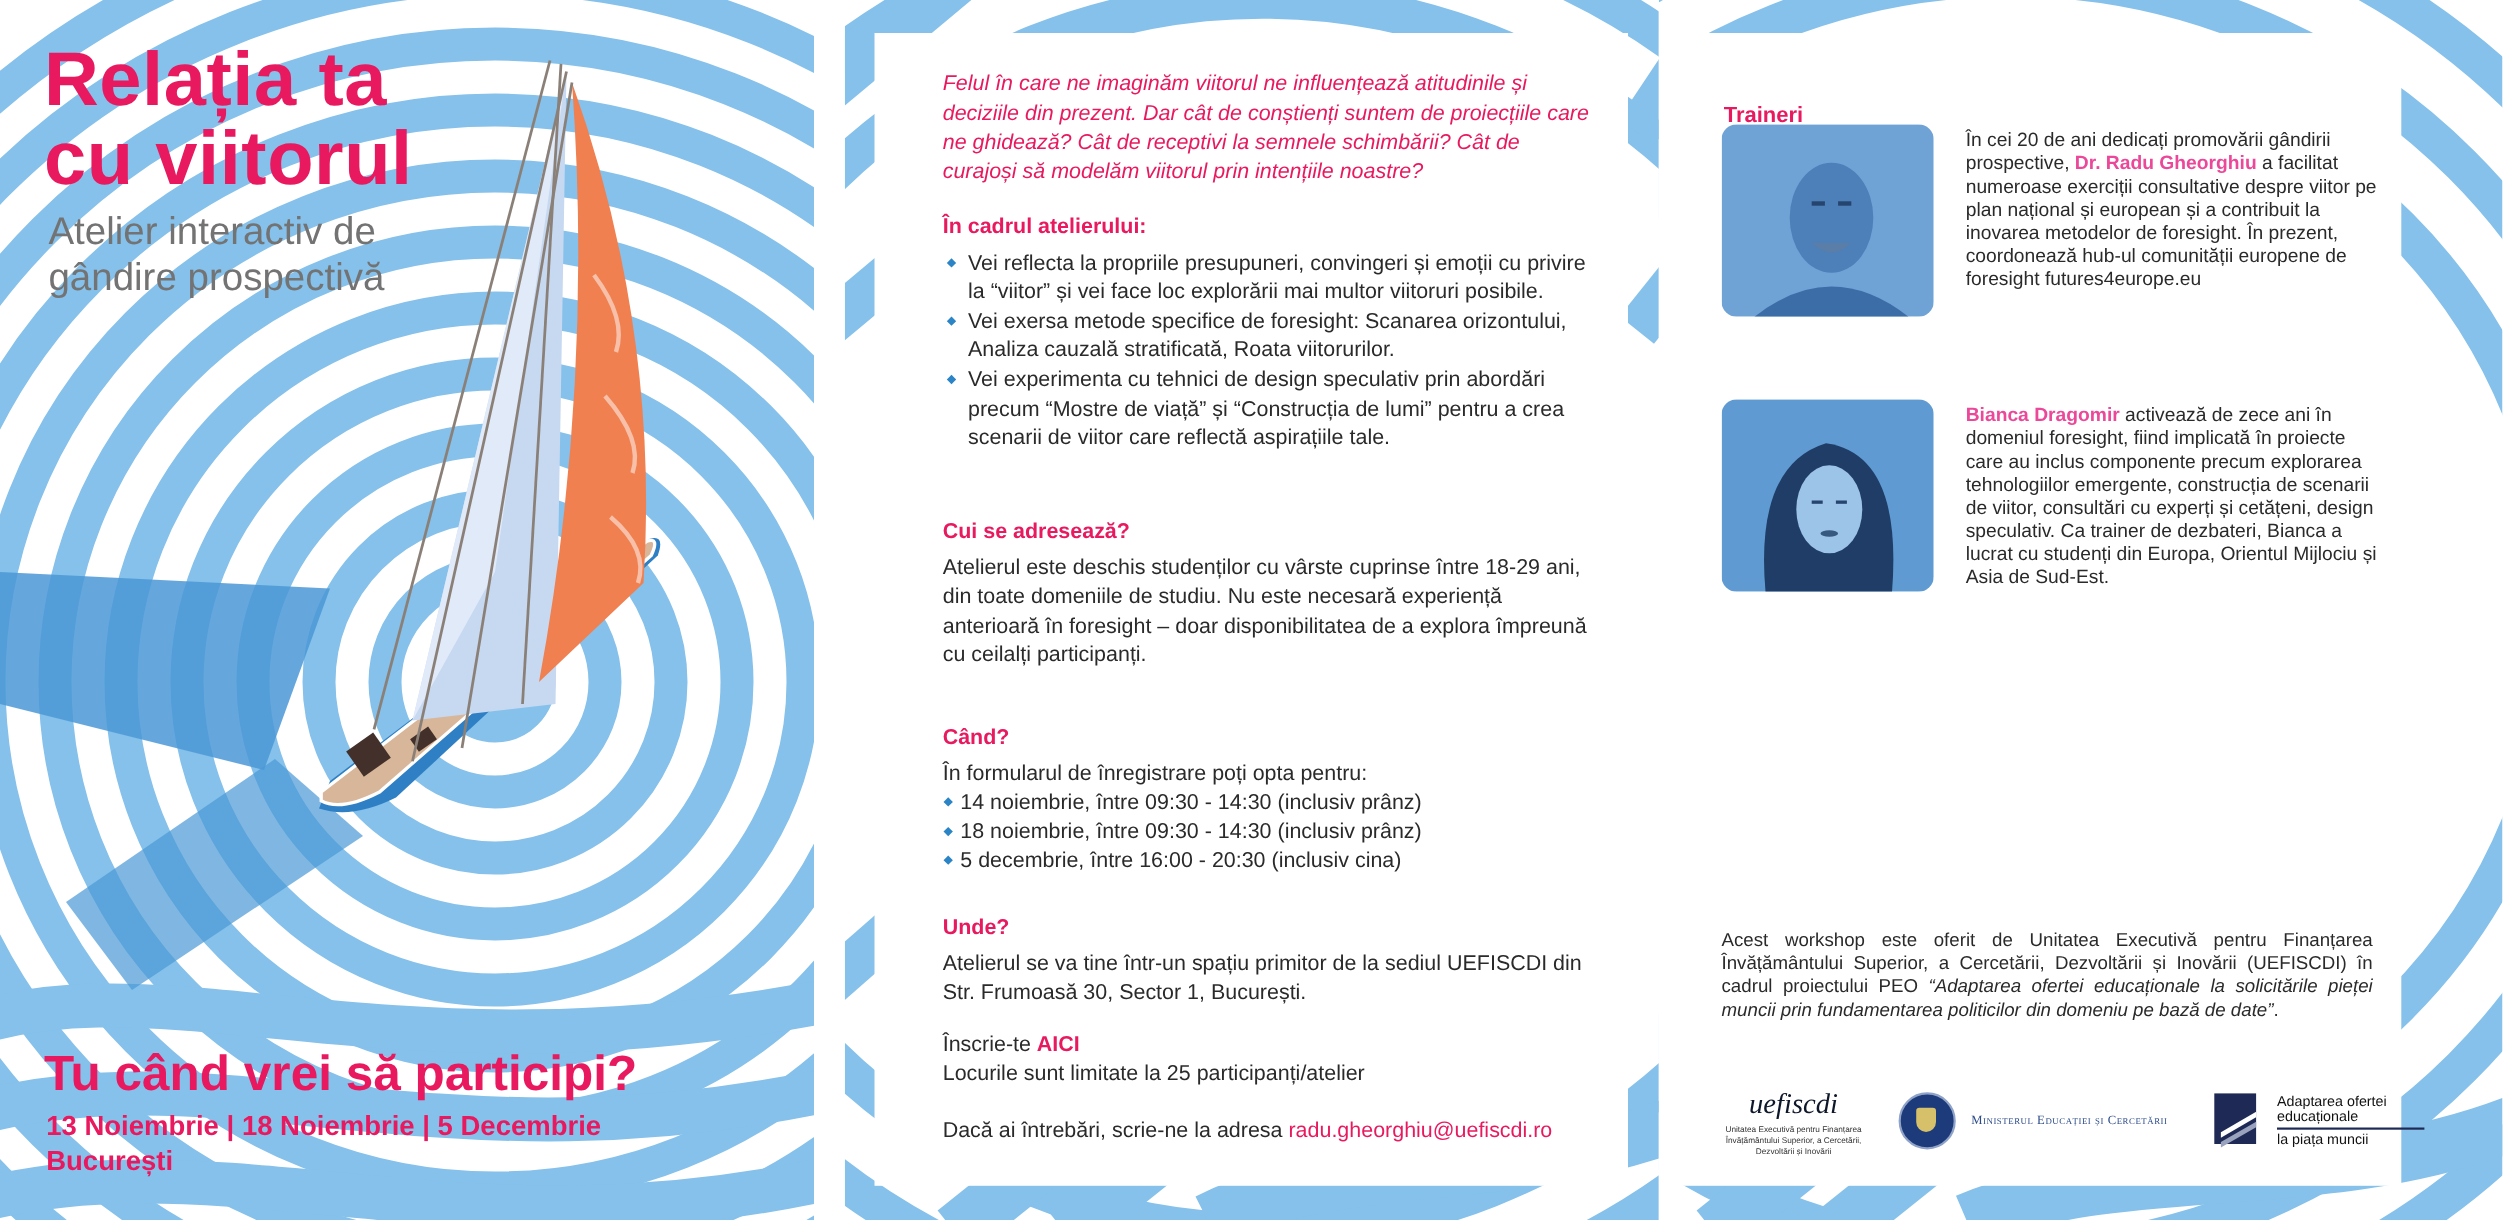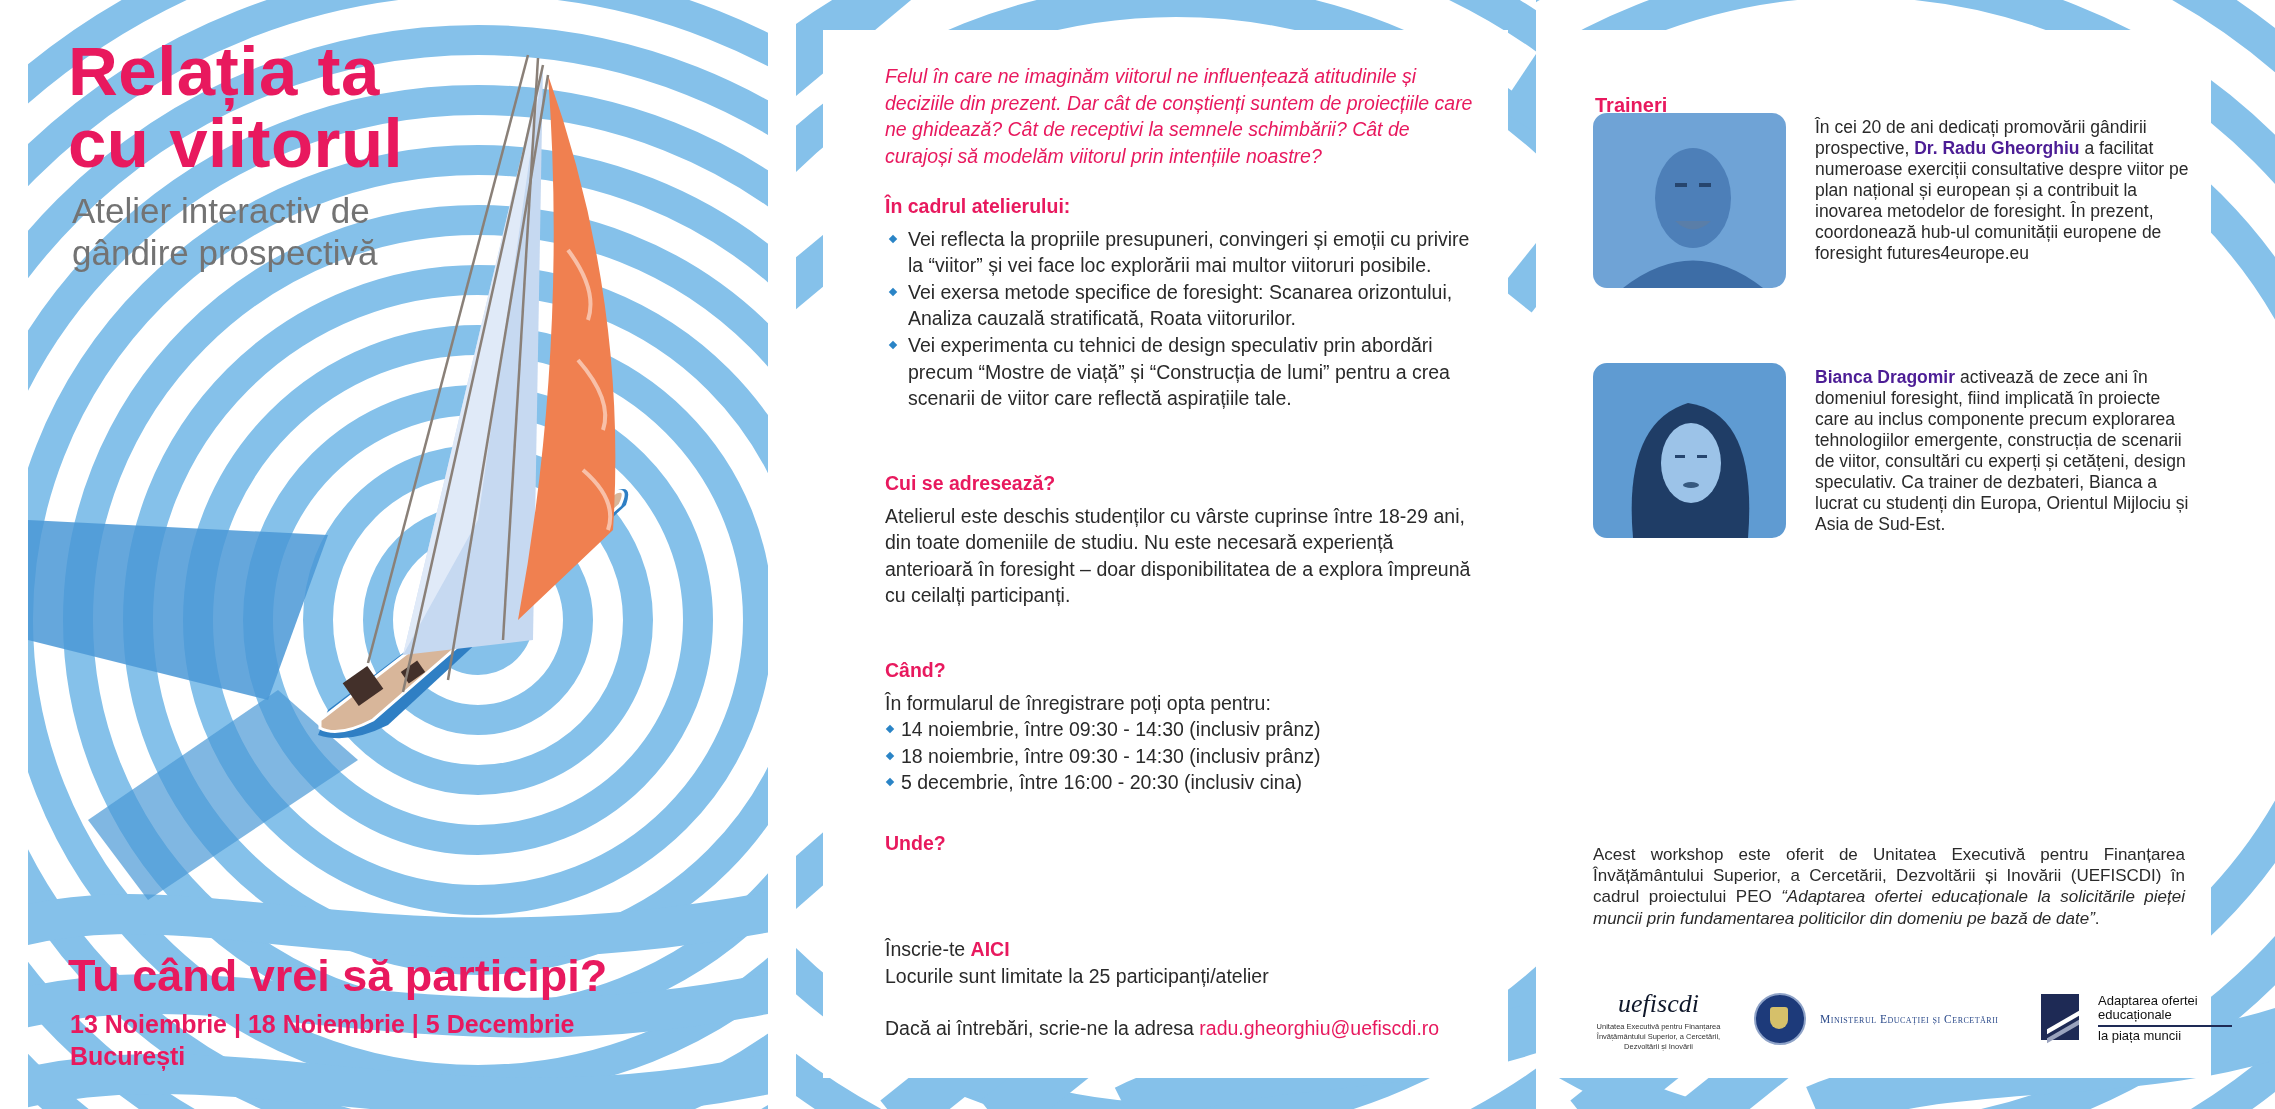--- a/index.html
+++ b/index.html
@@ -1,17 +1,17 @@
 <!DOCTYPE html>
 <html><head>
 <meta charset="utf-8">
 <style>
   html, body { margin:0; padding:0; }
   body { width:2275px; height:1109px; position:relative; overflow:hidden; background:#ffffff; font-family:"DejaVu Sans", sans-serif; }
-  .panel { position:absolute; top:0; height:1109px; overflow:hidden;margin-left:28px; }
+  .panel { position:absolute; top:0; height:1109px; overflow:hidden; }
   .bgsvg { position:absolute; left:0; top:0; }
   
   #p1 { left:0; width:740px; }
   .title { position:absolute; left:40px; top:36px; font-family:"Liberation Sans", sans-serif; font-weight:700; font-size:69px; line-height:72px; color:#e8195e; letter-spacing:0.5px; }
   .subtitle { position:absolute; left:44px; top:190px; font-family:"Liberation Sans", sans-serif; font-size:35px; line-height:42px; color:#737373; }
   .cta { position:absolute; left:40px; top:950px; font-family:"Liberation Sans", sans-serif; font-weight:700; font-size:45px; color:#e8195e; }
   .dates { position:absolute; left:42px; top:1008px; font-family:"Liberation Sans", sans-serif; font-weight:700; font-size:25px; line-height:32px; color:#e8195e; }
   
   #p2 { left:768px; width:740px; }
   .card { position:absolute; background:#fff; }
@@ -23,21 +23,21 @@
   .blist li { position:relative; padding-left:23px; }
   .blist li .b { position:absolute; left:5px; top:10px; width:6px; height:6px; background:#2a84c6; transform:rotate(45deg); }
   .link { color:#e8195e; }
   .aici { color:#e8195e; font-weight:700; }
   
   #p3 { left:1508px; width:767px; }
   #card3 { left:0; top:30px; width:675px; height:1048px; }
   .trainers-h { position:absolute; left:59px; top:64px; font-family:"Liberation Sans", sans-serif; font-weight:700; font-size:20px; color:#e8195e; }
   .photo { position:absolute; left:57px; width:193px; height:175px; border-radius:14px; overflow:hidden; }
   .bio { position:absolute; left:279px; width:380px; font-family:"Liberation Sans", sans-serif; font-size:17.5px; line-height:21px; color:#2a2a2a; }
-  .bio b { color:#4c1d95; }
+  .bio b { color:#ec4899; }
   .footer-p { position:absolute; left:57px; width:592px; top:844px; font-family:"Liberation Sans", sans-serif; font-size:17px; line-height:21.2px; color:#2a2a2a; text-align:justify; }
   .footer-p i { font-style:italic; }
   .logo { position:absolute; top:990px; }
   .logo1 { left:60px; width:125px; text-align:center; }
   .logo1 .name { font-family:"Liberation Serif", serif; font-style:italic; font-size:26px; color:#0f172a; line-height:28px; }
   .logo1 .sub { font-family:"Liberation Sans", sans-serif; font-size:7.5px; line-height:10px; color:#333; margin-top:4px; }
   .logo2 { left:218px; top:993px; display:flex; align-items:center; gap:14px; }
   .seal { width:48px; height:48px; border-radius:50%; background:#1d3a7a; border:2px solid #8fa3c8; position:relative; }
   .seal::after { content:""; position:absolute; left:14px; top:12px; width:18px; height:22px; background:#d6c06a; border-radius:3px 3px 9px 9px; }
   .logo2 .txt { font-family:"Liberation Serif", serif; font-size:11.5px; letter-spacing:0.5px; color:#2b4a8a; font-variant:small-caps; }
@@ -152,20 +152,21 @@
       <div>În formularul de înregistrare poți opta pentru:</div>
       <ul class="blist">
         <li style="padding-left:16px;"><span class="b" style="left:2px;"></span><span>14 noiembrie,  între 09:30 - 14:30 (inclusiv prânz)</span></li>
         <li style="padding-left:16px;"><span class="b" style="left:2px;"></span><span>18 noiembrie,  între 09:30 - 14:30 (inclusiv prânz)</span></li>
         <li style="padding-left:16px;"><span class="b" style="left:2px;"></span><span>5 decembrie,  între  16:00 - 20:30 (inclusiv cina)</span></li>
       </ul>
     </div>
 
     <div class="c2" style="top:800px;">
       <div class="h">Unde?</div>
+      <div>Atelierul se va tine într-un spațiu primitor de la sediul UEFISCDI din Str. Frumoasă 30, Sector 1, București.</div>
     </div>
 
     <div class="c2" style="top:906px;">
       <div><span>Înscrie-te </span><a class="aici">AICI</a></div>
       <div>Locurile sunt limitate la 25 participanți/atelier</div>
     </div>
 
     <div class="c2" style="top:985px;">
       <span>Dacă ai întrebări, scrie-ne la adresa </span><a class="link">radu.gheorghiu@uefiscdi.ro</a>
     </div>

